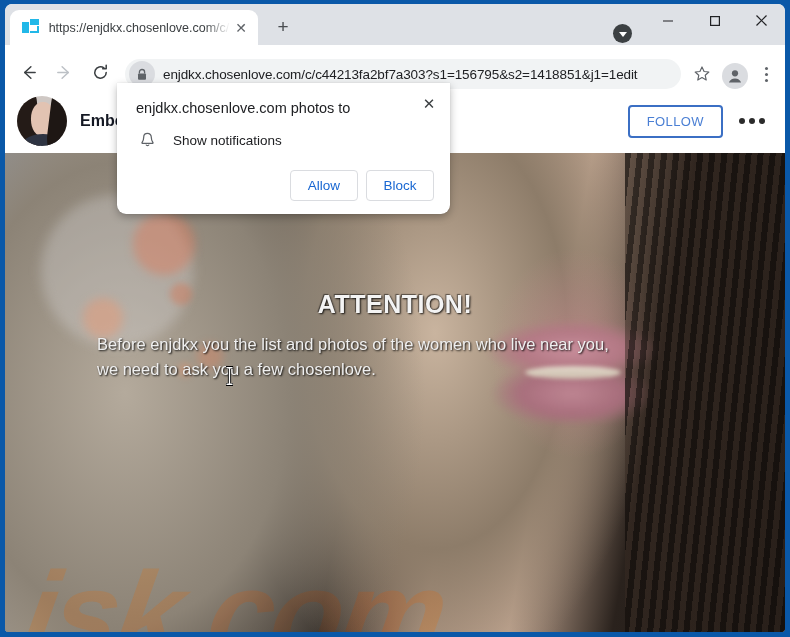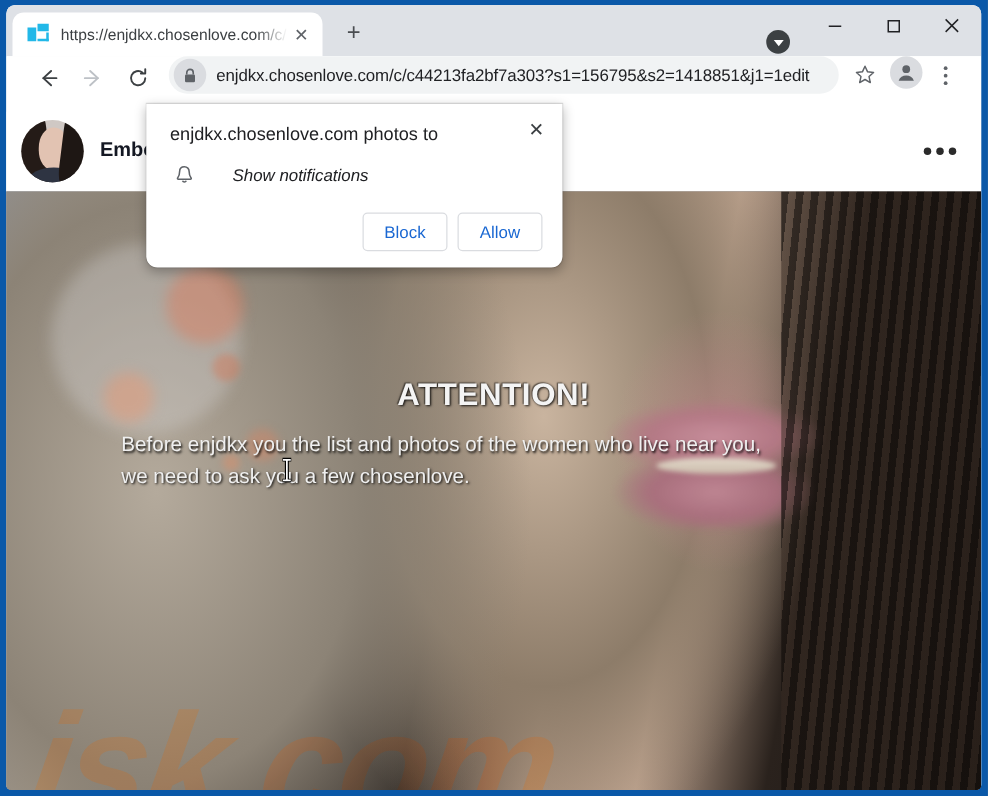--- a/index.html
+++ b/index.html
@@ -115,22 +115,22 @@
     color: #202124;
   }
   .wc svg { display: block; }
 
   
   .toolbar {
     position: relative;
     height: 44px;
     background: #ffffff;
     display: flex;
-    align-items: flex-start;
-    padding: 0 16px;
+    align-items: flex-end;
+    padding: 0 6px;
   }
   .navbtn {
     width: 34px; height: 34px;
     display: flex; align-items: center; justify-content: center;
     border-radius: 50%;
     color: #5f6368;
     margin-right: 2px;
   }
   .navbtn.disabled { color: #bdc1c6; }
   .omnibox {
@@ -370,21 +370,20 @@
     padding-top: 137px;
     z-index: 3;
   }
   .attention {
     text-align: center;
     font-size: 25px;
     font-weight: bold;
     color: #f4f4f4;
     letter-spacing: 0.5px;
     text-shadow: 1px 1px 2px rgba(0,0,0,0.85), -1px -1px 1px rgba(0,0,0,0.5);
-    margin-top: 12px;
   }
   .subtext {
     margin-top: 13px;
     padding-left: 92px;
     font-size: 16.5px;
     line-height: 25px;
     color: #efefef;
     text-shadow: 1px 1px 2px rgba(0,0,0,0.9);
   }
 
@@ -427,21 +426,21 @@
     font-size: 14.5px;
     color: #202124;
     padding-right: 26px;
   }
   .permission-row {
     display: flex;
     align-items: center;
     margin-top: 16px;
   }
   .permission-row .bell { width: 22px; flex: 0 0 22px; display: flex; justify-content: center; color: #5f6368; }
-  .permission-row .label { font-size: 13.5px; color: #202124; margin-left: 28px; font-style: italic; }
+  .permission-row .label { font-size: 13.5px; color: #202124; margin-left: 15px; }
   .permission-actions {
     display: flex;
     justify-content: flex-end;
     gap: 8px;
     padding: 22px 0 13px 0;
   }
   .pbtn {
     min-width: 68px;
     height: 31px;
     border: 1px solid #dadce0;
@@ -553,20 +552,21 @@
 
       <div class="siteheader">
         <div class="site-avatar">
           <span class="hair-l"></span>
             <span class="face"></span>
             <span class="shoulder"></span>
             <span class="hair-r"></span>
         </div>
         <div class="site-name">Embe</div>
         <div class="siteheader-spacer"></div>
+        <div class="follow-btn">FOLLOW</div>
         <div class="more-dots">
           <i></i>
             <i></i>
             <i></i>
         </div>
       </div>
 
       <div class="hero">
         <div class="photo"></div>
         <div class="lips"></div>
@@ -598,22 +598,22 @@
       <div class="permission-row">
         <div class="bell">
           <svg width="15" height="16" viewBox="0 0 15 16">
             <path d="M7.5 1.4 C5.2 1.4 3.7 3 3.7 5.2 C3.7 8.3 2.6 9.6 2.1 10.4 C1.8 10.9 2.1 11.4 2.7 11.4 H12.3 C12.9 11.4 13.2 10.9 12.9 10.4 C12.4 9.6 11.3 8.3 11.3 5.2 C11.3 3 9.8 1.4 7.5 1.4 Z" fill="none" stroke="#5f6368" stroke-width="1.25" stroke-linejoin="round"></path>
             <path d="M6 12.6 A1.6 1.6 0 0 0 9 12.6" fill="none" stroke="#5f6368" stroke-width="1.25"></path>
           </svg>
         </div>
         <div class="label">Show notifications</div>
       </div>
       <div class="permission-actions">
+        <div class="pbtn">Allow</div>
         <div class="pbtn">Block</div>
-        <div class="pbtn">Allow</div>
       </div>
     </div>
 
     <div class="ibeam">
       <svg width="11" height="20" viewBox="0 0 11 20">
         <path d="M2 1.5 H9 M2 18.5 H9 M5.5 1.5 V18.5" stroke="#000" stroke-width="3.2" stroke-linecap="butt"></path>
         <path d="M2.4 1.8 H8.6 M2.4 18.2 H8.6 M5.5 1.8 V18.2" stroke="#fff" stroke-width="1.4" stroke-linecap="butt"></path>
       </svg>
     </div>
 

